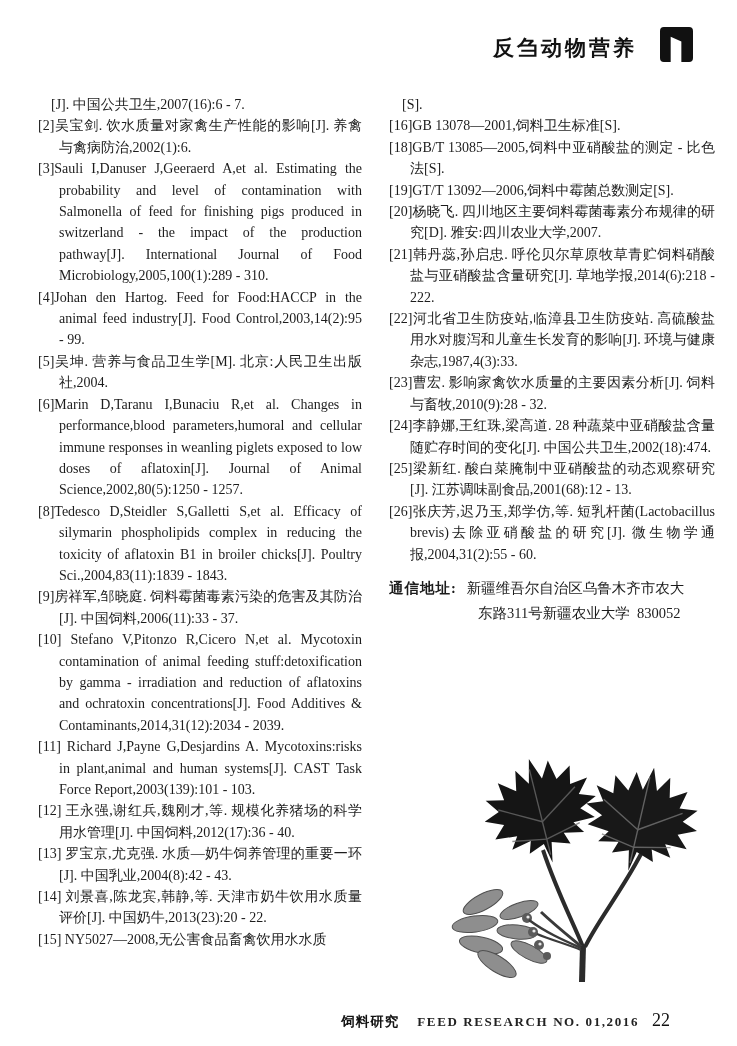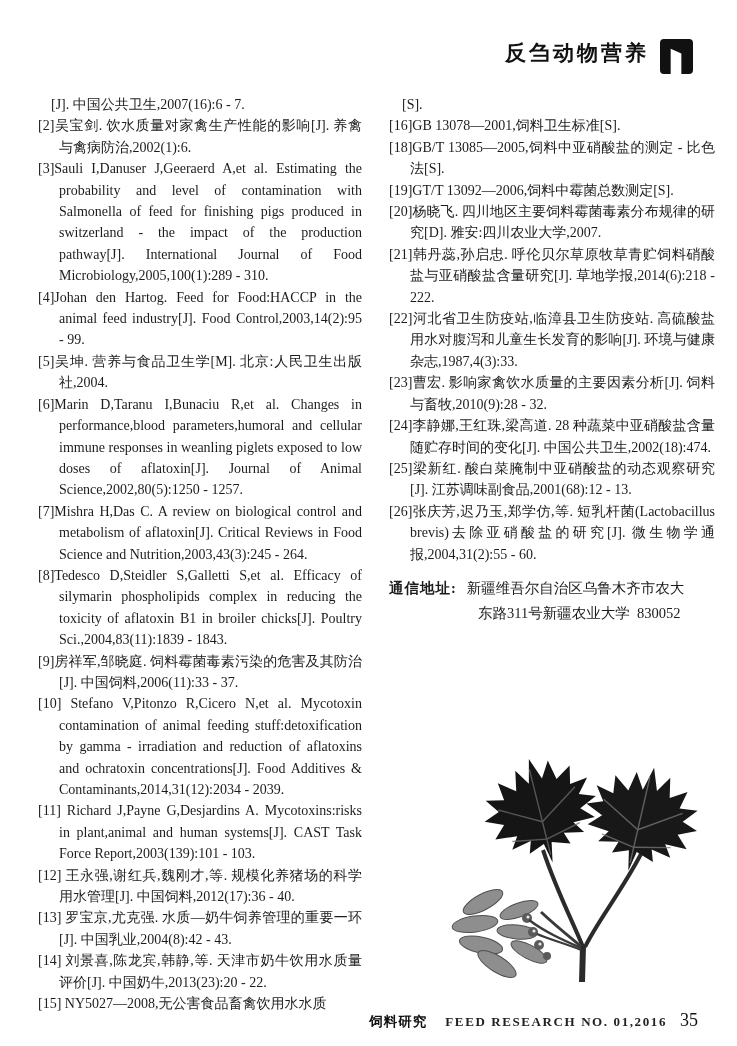--- a/index.html
+++ b/index.html
@@ -6,22 +6,22 @@
   .page{
     position:relative;
     width:737px;height:1046px;
     background:#ffffff;
     font-family:"Liberation Serif","DejaVu Serif",serif;
     color:#1c1c1c;
     overflow:hidden;
   }
   
   .header{
-    position:absolute;top:39px;right:44px;
-    display:flex;align-items:flex-start;gap:11px;
+    position:absolute;top:27px;right:44px;
+    display:flex;align-items:flex-end;gap:23px;
   }
   .header-title{
     font-family:"Liberation Sans","DejaVu Sans",sans-serif;
     font-weight:bold;font-size:21px;letter-spacing:3px;color:#111;
   }
   .header-icon{width:33px;height:35px;display:block;}
   
   .col{
     position:absolute;top:94px;
     font-size:14px;line-height:21.4px;
@@ -35,21 +35,21 @@
   .contact{margin-top:11px;font-size:14.5px;line-height:25px;}
   .contact-line1{display:flex;}
   .contact-label{font-weight:bold;letter-spacing:1px;white-space:nowrap;margin-right:10px;}
   .contact-line2{padding-left:89px;white-space:pre-wrap;}
   
   .leaf-art{position:absolute;left:445px;top:742px;width:275px;height:248px;}
   
   .footer{
     position:absolute;top:1010px;left:0;right:0;
     display:flex;justify-content:flex-end;align-items:baseline;
-    padding-right:39px;
+    padding-right:67px;
   }
   .footer-cn{
     font-family:"Liberation Sans","DejaVu Sans",sans-serif;
     font-weight:bold;font-size:13.5px;letter-spacing:1px;color:#111;
   }
   .footer-en{
     margin-left:18px;
     font-weight:bold;font-size:13px;letter-spacing:1.6px;color:#222;
   }
   .footer-page{
@@ -70,21 +70,20 @@
     </svg>
   </div>
 
   <div class="col col-left">
     <div class="ref cont">[J]. 中国公共卫生,2007(16):6 - 7.</div>
     <div class="ref">[2]吴宝剑. 饮水质量对家禽生产性能的影响[J]. 养禽与禽病防治,2002(1):6.</div>
     <div class="ref">[3]Sauli I,Danuser J,Geeraerd A,et al. Estimating the probability and level of contamination with Salmonella of feed for finishing pigs produced in switzerland - the impact of the production pathway[J]. International Journal of Food Microbiology,2005,100(1):289 - 310.</div>
     <div class="ref">[4]Johan den Hartog. Feed for Food:HACCP in the animal feed industry[J]. Food Control,2003,14(2):95 - 99.</div>
     <div class="ref">[5]吴坤. 营养与食品卫生学[M]. 北京:人民卫生出版社,2004.</div>
     <div class="ref">[6]Marin D,Taranu I,Bunaciu R,et al. Changes in performance,blood parameters,humoral and cellular immune responses in weanling piglets exposed to low doses of aflatoxin[J]. Journal of Animal Science,2002,80(5):1250 - 1257.</div>
-    <div class="ref">[7]Mishra H,Das C. A review on biological control and metabolism of aflatoxin[J]. Critical Reviews in Food Science and Nutrition,2003,43(3):245 - 264.</div>
     <div class="ref">[8]Tedesco D,Steidler S,Galletti S,et al. Efficacy of silymarin phospholipids complex in reducing the toxicity of aflatoxin B1 in broiler chicks[J]. Poultry Sci.,2004,83(11):1839 - 1843.</div>
     <div class="ref">[9]房祥军,邹晓庭. 饲料霉菌毒素污染的危害及其防治[J]. 中国饲料,2006(11):33 - 37.</div>
     <div class="ref">[10] Stefano V,Pitonzo R,Cicero N,et al. Mycotoxin contamination of animal feeding stuff:detoxification by gamma - irradiation and reduction of aflatoxins and ochratoxin concentrations[J]. Food Additives &amp; Contaminants,2014,31(12):2034 - 2039.</div>
     <div class="ref">[11] Richard J,Payne G,Desjardins A. Mycotoxins:risks in plant,animal and human systems[J]. CAST Task Force Report,2003(139):101 - 103.</div>
     <div class="ref">[12] 王永强,谢红兵,魏刚才,等. 规模化养猪场的科学用水管理[J]. 中国饲料,2012(17):36 - 40.</div>
     <div class="ref">[13] 罗宝京,尤克强. 水质—奶牛饲养管理的重要一环[J]. 中国乳业,2004(8):42 - 43.</div>
     <div class="ref">[14] 刘景喜,陈龙宾,韩静,等. 天津市奶牛饮用水质量评价[J]. 中国奶牛,2013(23):20 - 22.</div>
     <div class="ref">[15] NY5027—2008,无公害食品畜禽饮用水水质</div>
   </div>
 
@@ -164,16 +163,16 @@
           <circle cx="95" cy="202" r="1.6"></circle>
       </g>
       <path d="M84 178 C 100 190, 118 198, 136 206" stroke="#3a3a3a" stroke-width="2.5" fill="none"></path>
       <path d="M92 192 C 106 198, 122 202, 136 208" stroke="#3a3a3a" stroke-width="2" fill="none"></path>
     </g>
   </svg>
 
   <div class="footer">
     <span class="footer-cn">饲料研究</span>
     <span class="footer-en">FEED RESEARCH NO. 01,2016</span>
-    <span class="footer-page">35</span>
+    <span class="footer-page">22</span>
   </div>
 
 </div>
 
 </body></html>

